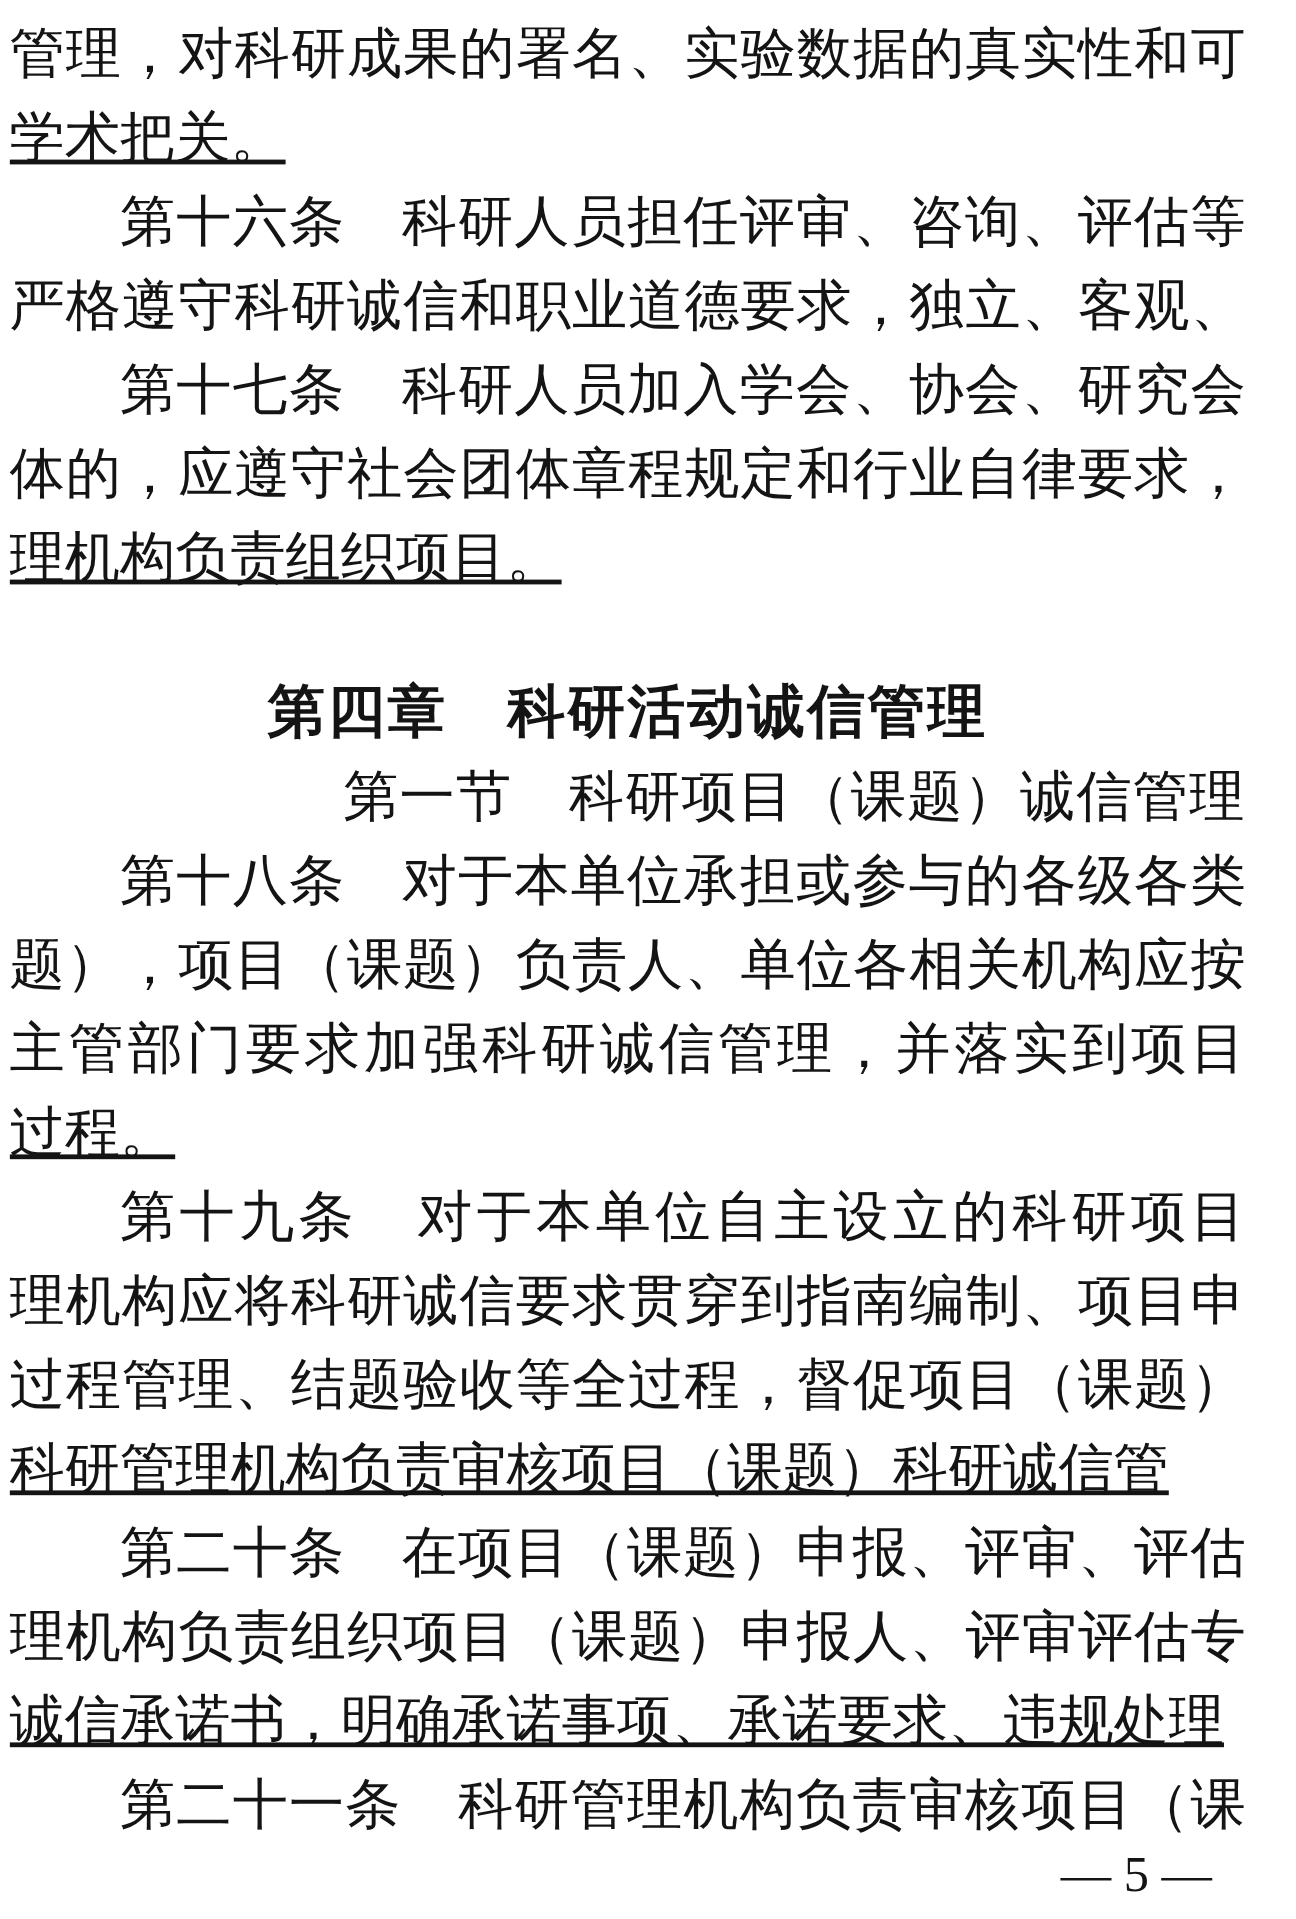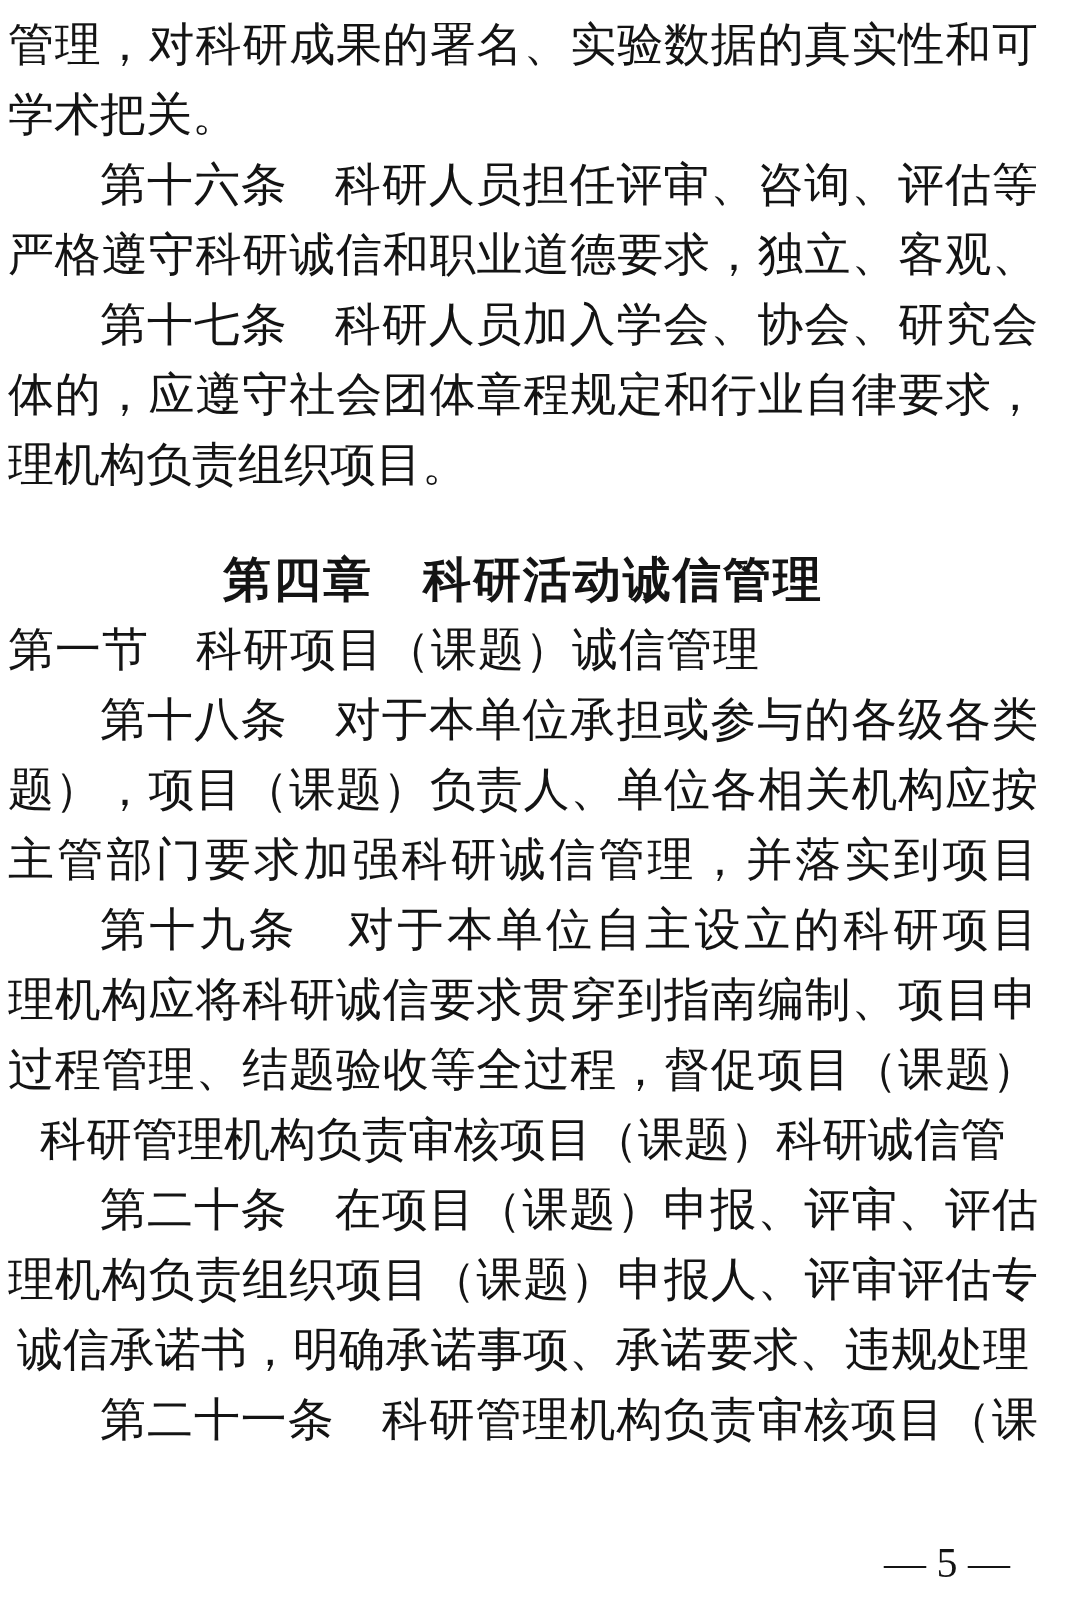--- a/index.html
+++ b/index.html
@@ -21,41 +21,42 @@
   }
   .line {
     font-size: 46px;
     height: 70px;
     line-height: 70px;
     text-align: justify;
     text-align-last: justify;
     overflow: hidden;
   }
   .line.end {
-    text-align: center;
+    text-align: left;
     text-align-last: left;
+    text-decoration: underline;
   }
   .line.indent {
     text-indent: 92px;
   }
   .chapter-heading {
-    margin-top: 45px;
+    margin-top: 59px;
     height: 70px;
     line-height: 70px;
     font-family: "Liberation Sans", "DejaVu Sans", sans-serif;
     font-weight: 700;
     font-size: 48px;
     text-align: center;
     letter-spacing: 2px;
   }
   .section-heading {
     height: 70px;
     line-height: 70px;
     font-size: 46px;
-    text-align: left;
+    text-align: right;
     letter-spacing: 1px;
   }
   .footer-page-number {
     position: absolute;
     top: 1538px;
     right: 70px;
     font-size: 42px;
     line-height: 50px;
     color: #141414;
   }
@@ -72,20 +73,21 @@
   <div class="line indent">第十七条　科研人员加入学会、协会、研究会等科技类社会团</div>
   <div class="line">体的，应遵守社会团体章程规定和行业自律要求，配合社会团体</div>
   <div class="line end">理机构负责组织项目。</div>
 
   <div class="chapter-heading">第四章　科研活动诚信管理</div>
   <div class="section-heading">第一节　科研项目（课题）诚信管理</div>
 
   <div class="line indent">第十八条　对于本单位承担或参与的各级各类科研项目（课</div>
   <div class="line">题），项目（课题）负责人、单位各相关机构应按照项目（课题）</div>
   <div class="line">主管部门要求加强科研诚信管理，并落实到项目（课题）实施全</div>
+  <div class="line end">过程。</div>
   <div class="line indent">第十九条　对于本单位自主设立的科研项目（课题），科研管</div>
   <div class="line">理机构应将科研诚信要求贯穿到指南编制、项目申报、立项评审、</div>
   <div class="line">过程管理、结题验收等全过程，督促项目（课题）负责人、单位</div>
   <div class="line end">科研管理机构负责审核项目（课题）科研诚信管理。</div>
   <div class="line indent">第二十条　在项目（课题）申报、评审、评估等环节，科研管</div>
   <div class="line">理机构负责组织项目（课题）申报人、评审评估专家等签署科研</div>
   <div class="line end">诚信承诺书，明确承诺事项、承诺要求、违规处理等。</div>
   <div class="line indent">第二十一条　科研管理机构负责审核项目（课题）申报人的科</div>
 
   <div class="footer-page-number">— 5 —</div>

